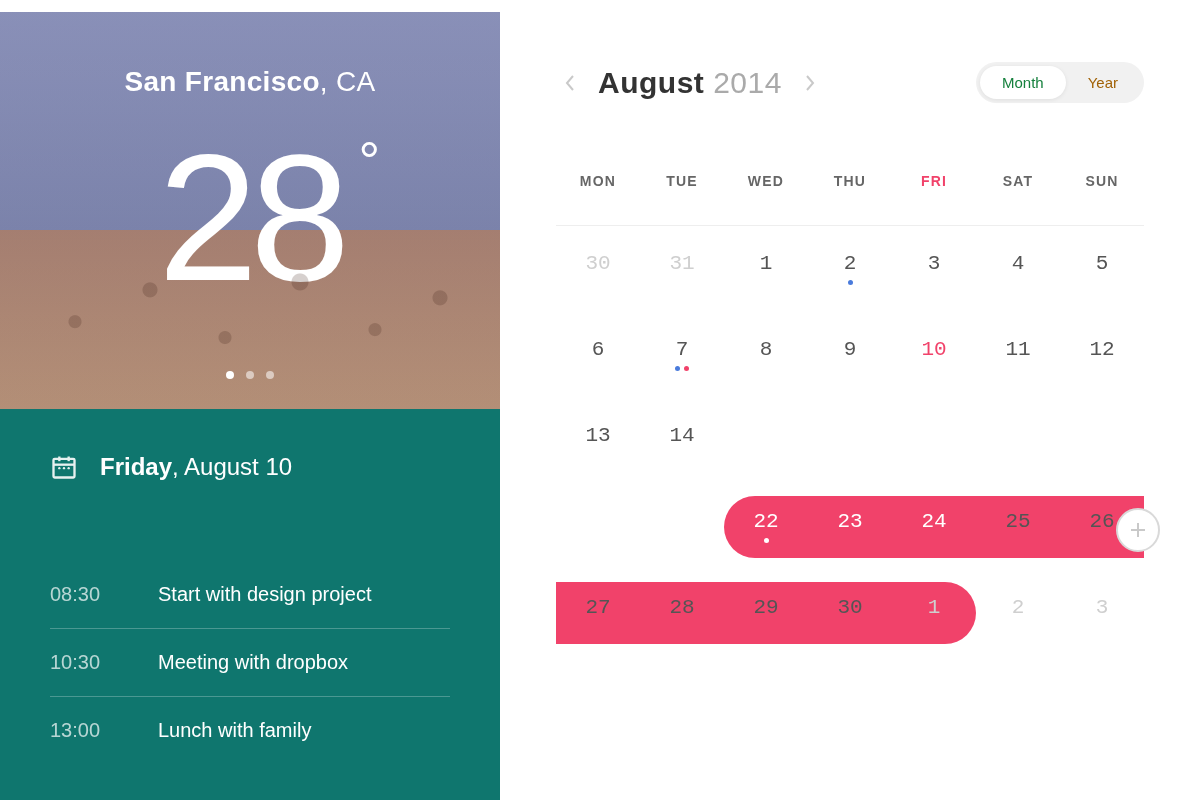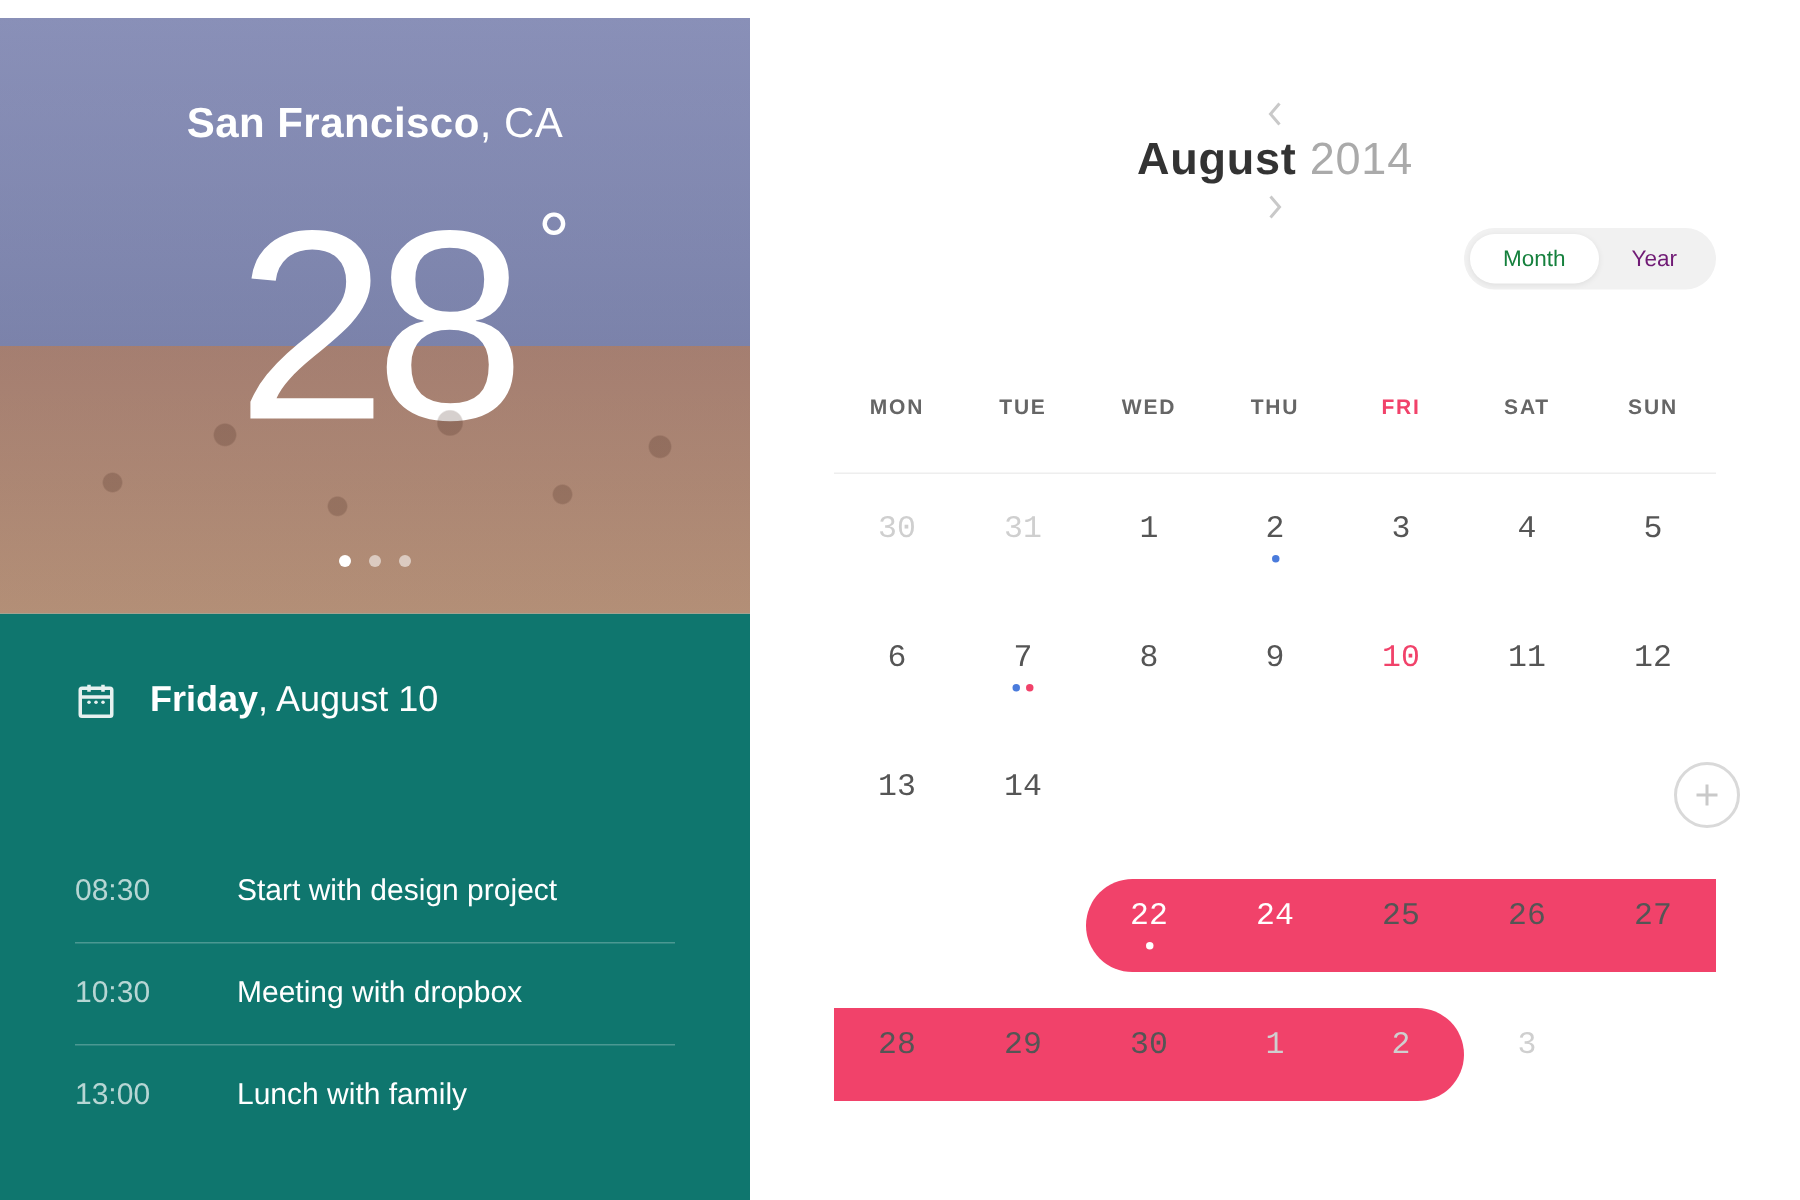--- a/index.html
+++ b/index.html
@@ -45,26 +45,26 @@
   .agenda-header{ display:flex; align-items:center; gap:22px; font-size:24px; }
   .cal-icon{ width:28px; height:28px; stroke:#fff; fill:none; stroke-width:2; opacity:.9;}
   .agenda-header .day{ font-weight:700; }
   .events{ margin-top:80px; }
   .event{ display:flex; gap:46px; padding:22px 0; border-bottom:1px solid rgba(255,255,255,.25); font-size:20px; }
   .event:last-child{ border-bottom:none; }
   .event .time{ width:62px; color:rgba(255,255,255,.7); }
 
   
   .right-panel{ flex:1; padding:50px 56px 0 56px; position:relative; }
-  .month-header{ display:flex; align-items:center;flex-direction:column; }
+  .month-header{ display:flex; align-items:center; }
   .chev{ width:28px; height:28px; display:flex; align-items:center; justify-content:center; color:#c9c9c9; font-size:22px; cursor:pointer; }
   .month-title{ font-size:30px; font-weight:400; color:#aaa; margin:0 14px; letter-spacing:.5px;}
   .month-title .month{ color:#333; font-weight:700; }
   .view-toggle{ margin-left:auto; background:#f1f1f1; border-radius:999px; padding:4px; display:flex; }
-  .view-toggle .seg{ padding:8px 22px; border-radius:999px; font-size:15px; color:#701a75; cursor:pointer;}
+  .view-toggle .seg{ padding:8px 22px; border-radius:999px; font-size:15px; color:#a16207; cursor:pointer;}
   .view-toggle .seg.active{ background:#fff; color:#15803d; box-shadow:0 1px 4px rgba(0,0,0,.08); }
 
   .calendar{ margin-top:70px; }
   .dow{ display:grid; grid-template-columns:repeat(7, 84px); }
   .dow div{ font-size:14px; font-weight:700; letter-spacing:1.2px; text-align:center; color:#666; }
   .dow div.accent{ color:#f1426a; }
   .divider{ height:1px; background:#eee; margin:36px 0 0 0; }
 
   .grid{ display:grid; grid-template-columns:repeat(7, 84px); grid-auto-rows:86px; position:relative; }
   .cell{ display:flex; flex-direction:column; align-items:center; justify-content:center; font-size:21px; color:#555; position:relative; cursor:pointer;font-family:Liberation Mono, monospace;}
@@ -271,20 +271,24 @@
             <span class="num">21</span>
             <div class="dotrow"></div>
           </div>
           <div class="cell in-range">
             <span class="num">22</span>
             <div class="dotrow">
               <span class="dot white"></span>
             </div>
           </div>
           <div class="cell in-range">
+            <span class="num">23</span>
+            <div class="dotrow"></div>
+          </div>
+          <div class="cell in-range">
             <span class="num">24</span>
             <div class="dotrow"></div>
           </div>
           <div class="cell">
             <span class="num">25</span>
             <div class="dotrow"></div>
           </div>
           <div class="cell">
             <span class="num">26</span>
             <div class="dotrow"></div>

